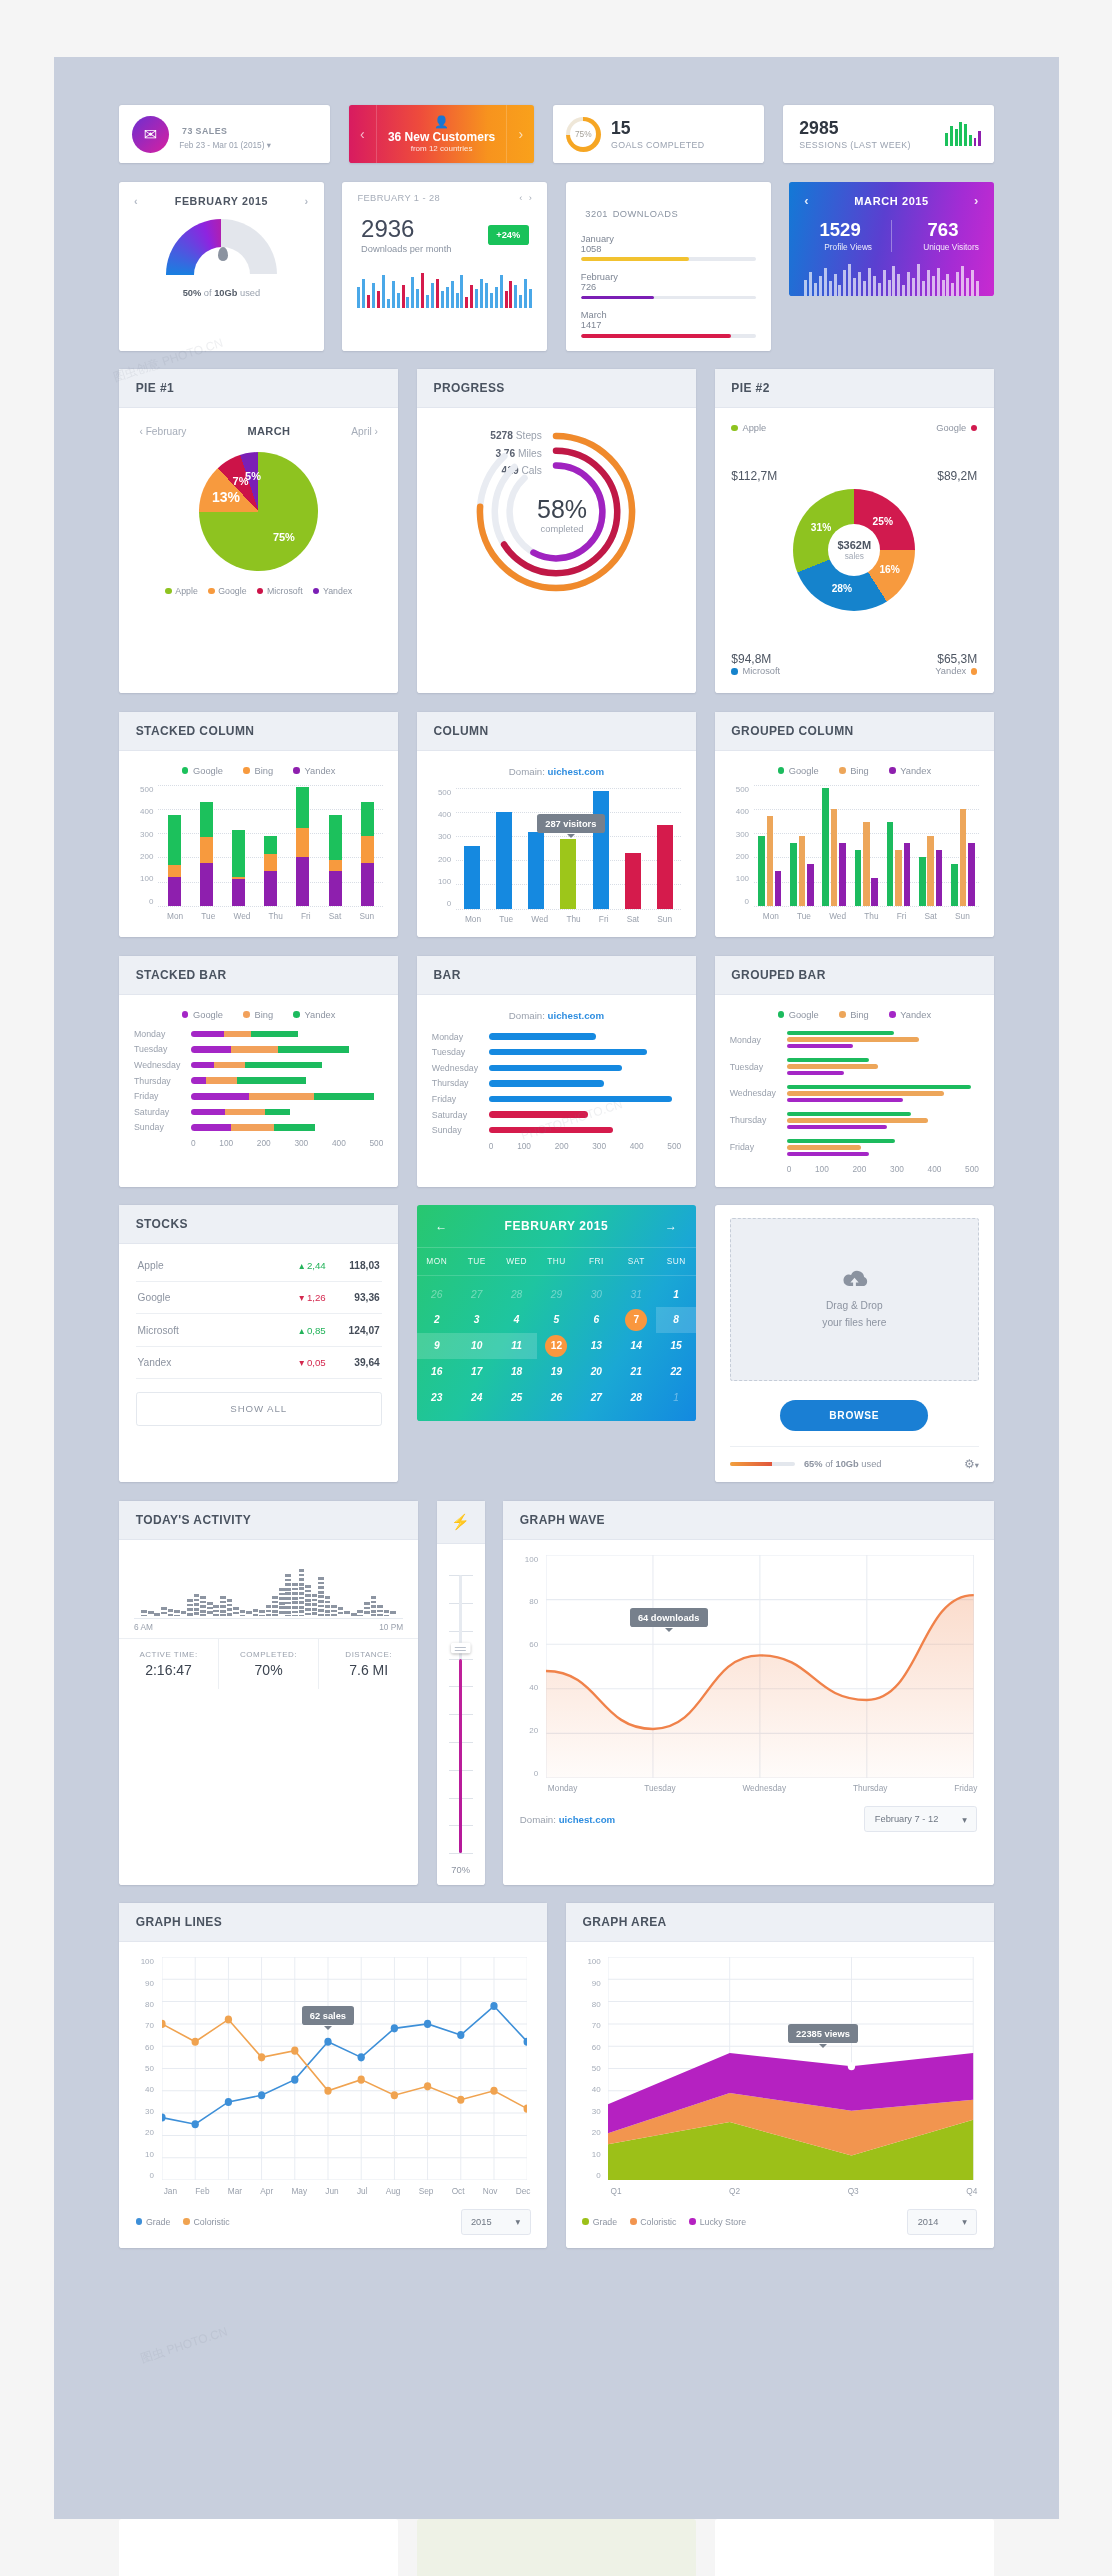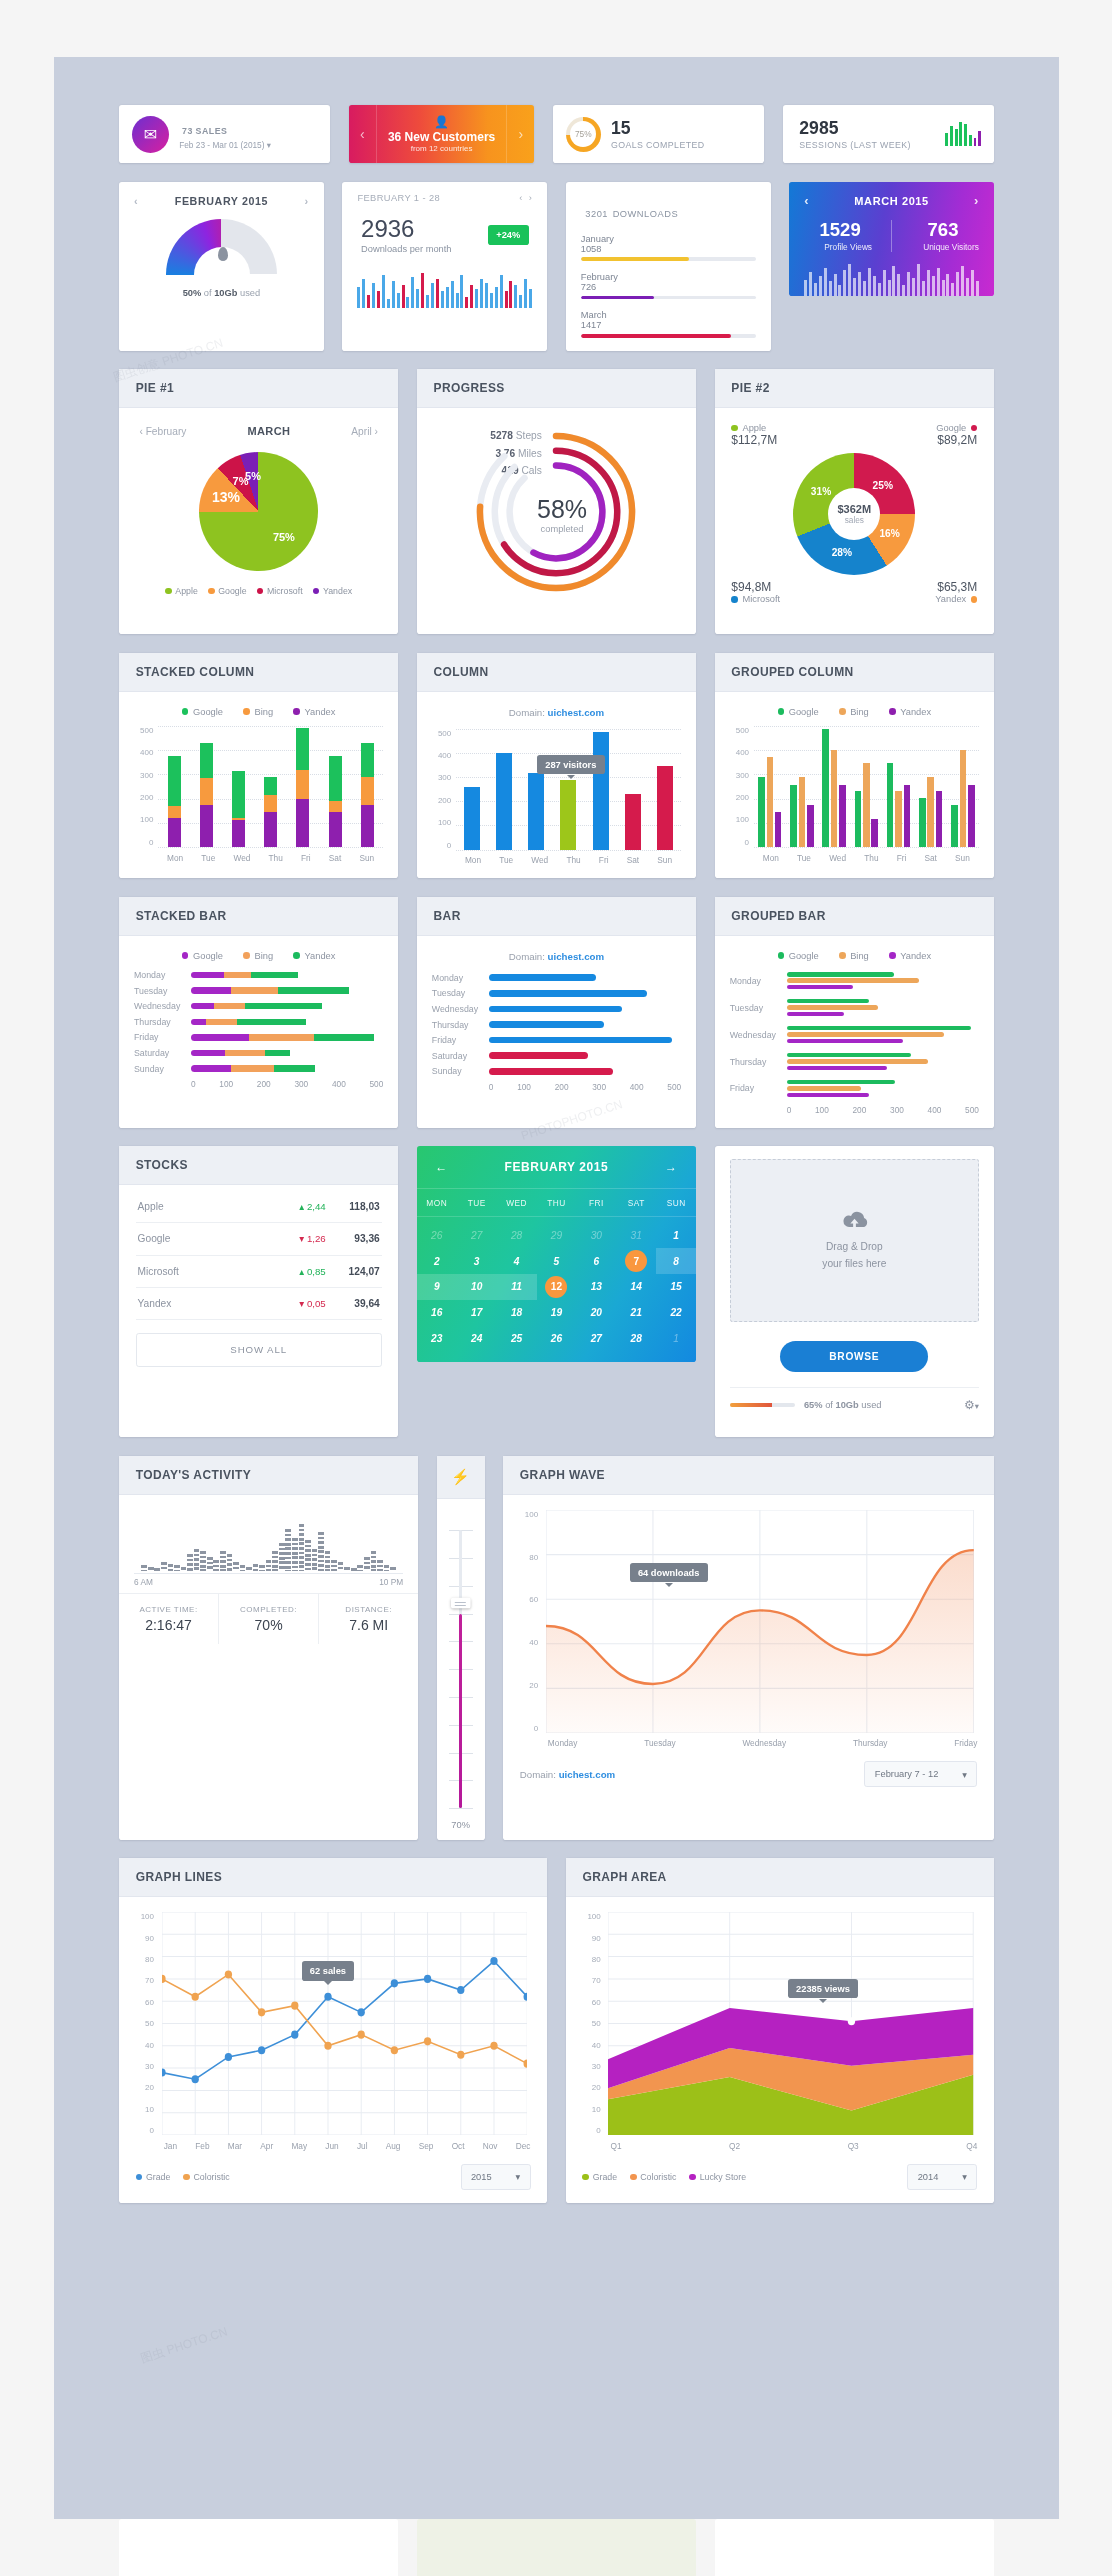--- a/index.html
+++ b/index.html
@@ -113,21 +113,21 @@
   .legend span { font-size:8.8px; color:#8d94a1; display:flex; align-items:center; gap:3.7px;}
   .dot { width:6.5px;height:6.5px;border-radius:50%;display:inline-block;}
 
   .prog-rows { font-size:10.2px; color:#9aa1ad; text-align:right; }
   .prog-rows b { color:#5a6170; }
   .donut-center { position:absolute; left:50%; top:50%; transform:translate(-50%,-50%); text-align:center;}
   .donut-center .big { font-size:25px; color:#3c4450; }
   .donut-center .sm { font-size:9.3px; color:#9aa1ad; }
 
   .p2corner { font-size:9.3px; color:#8d94a1; display:flex; align-items:center; gap:4.6px;}
-  .p2val { font-size:12px; color:#4d5562; }
+  .p2val { font-size:12px; color:#4d5562;margin-top:36px; }
   .pie2 { width:122px;height:122px;border-radius:50%;margin:5.6px auto;position:relative;}
   .pie2 .hole { position:absolute; left:50%;top:50%;transform:translate(-50%,-50%);
     width:52px;height:52px;border-radius:50%;background:#fff;display:flex;flex-direction:column;
     align-items:center;justify-content:center;}
   .pie2 .hole b{font-size:11px;color:#4d5562;} .pie2 .hole i{font-size:8.3px;color:#a2a9b5;font-style:normal;}
 
   
   .chart-legend { display:flex; justify-content:center; gap:20.4px; margin-bottom:9.3px;}
   .chart-legend span { font-size:9.3px; color:#8d94a1; display:flex; align-items:center; gap:4.6px;}
   .plot { display:flex; }
@@ -1116,21 +1116,21 @@
               <span><em>24</em></span>
               <span><em>25</em></span>
               <span><em>26</em></span>
               <span><em>27</em></span>
               <span><em>28</em></span>
               <span class="mut"><em>1</em></span>
             </div>
       </div>
 
       <div class="card">
-        <div class="card-body" style="padding:13px 15px 25px">
+        <div class="card-body" style="padding:13px 15px 11px">
           <div class="dz">
             <svg class="cloud" viewBox="0 0 48 32">
               <path fill="#8b93a0" d="M38 13a10 10 0 0 0-19-3A8 8 0 0 0 8 18a8 8 0 0 0 8 8h22a7 7 0 0 0 0-13z"></path>
               <path fill="#eceff4" d="M24 14l6 7h-4v7h-4v-7h-4z"></path>
             </svg>
             <div>Drag &amp; Drop</div>
             <div>your files here</div>
           </div>
           <div class="browse">BROWSE</div>
           <div class="dz-foot">

